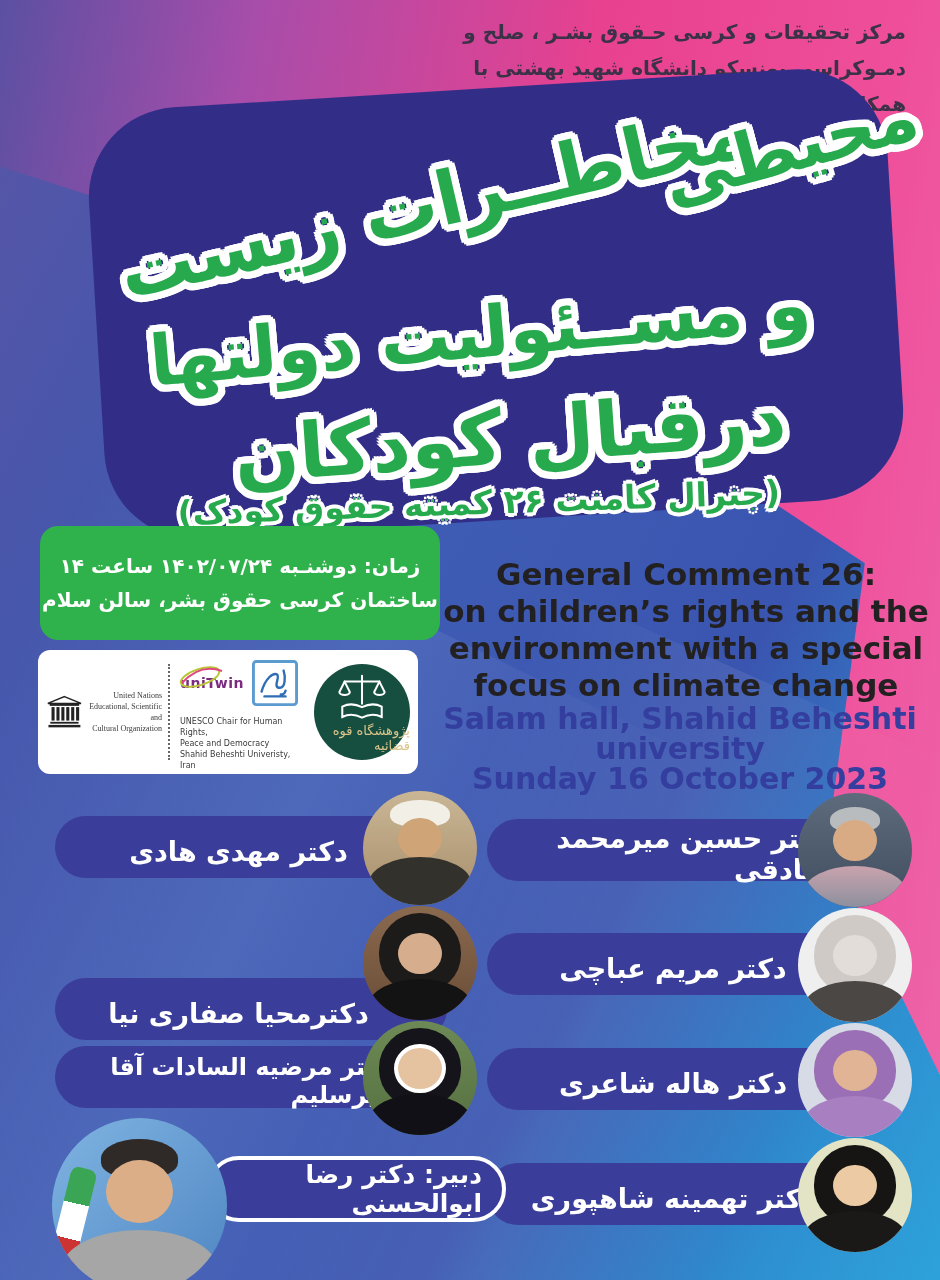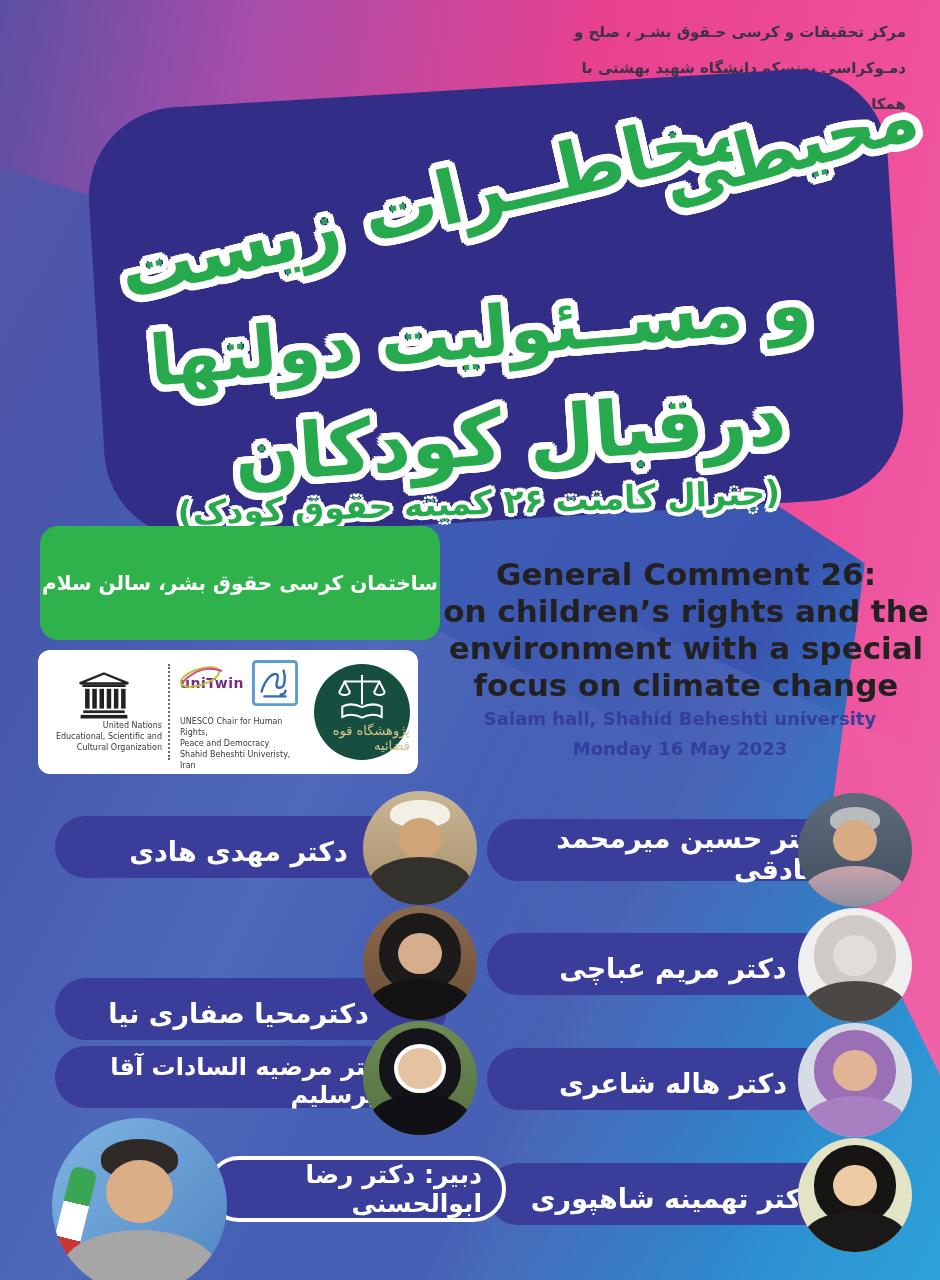--- a/index.html
+++ b/index.html
@@ -13,21 +13,21 @@
   .bg-pink{
     position:absolute;inset:0;
     background:linear-gradient(100deg,#5b50a2 0%,#a74daa 22%,#e8418f 52%,#ef4f9a 78%,#ee67ab 100%);
     clip-path:polygon(0 0,100% 0,100% 84%,88% 66%,92% 44%,55% 26%,0 13%);
   }
   .streak{position:absolute;background:linear-gradient(90deg,rgba(255,255,255,0) 0%,rgba(255,255,255,.08) 50%,rgba(255,255,255,0) 100%);}
   .streak.s1{left:-160px;top:560px;width:680px;height:980px;transform:rotate(26deg);}
   .streak.s2{left:380px;top:640px;width:420px;height:760px;transform:rotate(24deg);}
   
   .organizer{right:34px;top:14px;width:600px;text-align:right;direction:rtl;
-    color:#3b3247;font-weight:bold;font-size:15px;line-height:36px;}
+    color:#3b3247;font-weight:bold;font-size:20px;line-height:36px;}
   
   .blob{left:96px;top:88px;width:800px;height:432px;border-radius:90px;
     background:#322e88;transform:rotate(-3.5deg);}
   .gtitle{color:#27aa4d;font-weight:bold;direction:rtl;text-align:center;white-space:nowrap;
     text-shadow:0 7px 0 #fff,0 -7px 0 #fff,7px 0 0 #fff,-7px 0 0 #fff,
       5px 5px 0 #fff,-5px 5px 0 #fff,5px -5px 0 #fff,-5px -5px 0 #fff,
       7px 3px 0 #fff,-7px 3px 0 #fff,7px -3px 0 #fff,-7px -3px 0 #fff,
       3px 7px 0 #fff,-3px 7px 0 #fff,3px -7px 0 #fff,-3px -7px 0 #fff;}
   .gtitle.small{text-shadow:0 4px 0 #fff,0 -4px 0 #fff,4px 0 0 #fff,-4px 0 0 #fff,
       3px 3px 0 #fff,-3px 3px 0 #fff,3px -3px 0 #fff,-3px -3px 0 #fff;}
@@ -36,34 +36,34 @@
   .t2{left:130px;top:292px;width:700px;font-size:70px;transform:rotate(-5deg);}
   .t3{left:230px;top:392px;width:560px;font-size:76px;transform:rotate(-4deg);}
   .t4{left:240px;top:482px;width:540px;font-size:33px;transform:rotate(-2deg);}
   
   .schedule{left:40px;top:526px;width:400px;height:114px;border-radius:18px;background:#2fb14b;
     color:#fff;font-weight:bold;font-size:20px;line-height:34px;text-align:center;direction:rtl;
     display:flex;flex-direction:column;justify-content:center;}
   
   .partners{left:38px;top:650px;width:380px;height:124px;border-radius:12px;background:#fff;
     display:flex;align-items:center;padding:6px 8px;box-sizing:border-box;gap:6px;}
-  .ucol{width:116px;display:flex;flex-direction:column;align-items:center;}
+  .ucol{width:116px;display:flex;flex-direction:row;align-items:center;font-family:Liberation Serif, serif;}
   .ucap{font-size:8px;color:#3a3a3a;line-height:11px;text-align:right;width:100%;}
   .sep{height:96px;border-left:2px dotted #666;}
   .midcol{flex:1;display:flex;flex-direction:column;align-items:flex-start;padding-left:4px;}
   .midlogos{display:flex;align-items:center;gap:8px;height:58px;}
   .unitwin-label{color:#7b2a82;font-weight:bold;font-size:14px;letter-spacing:.5px;}
   .ccap{font-size:8px;color:#3a3a3a;line-height:11px;text-align:left;margin-top:4px;}
   .jud{width:96px;height:96px;border-radius:50%;background:#164f40;flex:none;
     display:flex;flex-direction:column;align-items:center;justify-content:center;}
   .jud-cap{color:#d9c48a;font-size:13px;direction:rtl;margin-top:-4px;}
   
   .eng{left:430px;top:556px;width:500px;text-align:center;}
   .eng .big{color:#232022;font-weight:bold;font-size:31px;line-height:37px;margin-left:12px;}
-  .eng .blue{color:#333e9e;font-weight:bold;font-size:18px;line-height:30px;}
+  .eng .blue{color:#333e9e;font-weight:bold;font-size:30px;line-height:30px;}
   
   .pill{position:absolute;height:62px;background:#3a3d99;border-radius:31px;color:#fff;
     font-weight:bold;display:flex;align-items:center;justify-content:center;direction:rtl;
     font-size:27px;z-index:2;padding:8px 55px 0 30px;box-sizing:border-box;}
   .pl{left:55px;width:392px;}
   .pr{left:487px;width:397px;}
   .pill.long{font-size:24px;}
   .chair-pill{left:206px;top:1156px;width:300px;height:66px;border:4px solid #fff;border-radius:36px;
     font-size:25px;padding:0 20px;}
   .photo{position:absolute;width:114px;height:114px;border-radius:50%;overflow:hidden;z-index:3;}
@@ -126,20 +126,21 @@
 
   <div class="abs blob"></div>
 
   <div class="abs gtitle t1a">مخاطــرات زیست</div>
   <div class="abs gtitle t1b">محیطی</div>
   <div class="abs gtitle t2">و مســئولیت دولتها</div>
   <div class="abs gtitle t3">درقبال کودکان</div>
   <div class="abs gtitle small t4">(جنرال کامنت ۲۶ کمیته حقوق کودک)</div>
 
   <div class="abs schedule">
+    <div>زمان: دوشنـبه ۱۴۰۲/۰۷/۲۴   ساعت ۱۴</div>
     <div>ساختمان کرسی حقوق بشر، سالن سلام</div>
   </div>
 
   <div class="abs partners">
     <div class="ucol">
       <svg width="54" height="48" viewBox="0 0 60 52">
         <path d="M30 1 L57 12 H3 Z" fill="none" stroke="#222" stroke-width="2.5"></path>
         <rect x="6" y="13" width="48" height="3" fill="#222"></rect>
         <rect x="9" y="18" width="5" height="22" fill="#222"></rect>
         <rect x="17" y="18" width="5" height="22" fill="#222"></rect>
@@ -190,21 +191,21 @@
       <span class="jud-cap">پژوهشگاه قوه قضائیه</span>
     </div>
   </div>
 
   <div class="abs eng">
     <div class="big">General Comment 26:</div>
     <div class="big">on children’s rights and the</div>
     <div class="big">environment with a special</div>
     <div class="big">focus on climate change</div>
     <div class="blue">Salam hall, Shahid Beheshti university</div>
-    <div class="blue">Monday 16 May 2023</div>
+    <div class="blue">Sunday 16 October 2023</div>
   </div>
 
   <div class="pill pl" style="top:816px;">
     <span>دکتر مهدی هادی</span>
   </div>
   <div class="photo m av-hadi" style="left:363px;top:791px;">
     <span class="hw"></span>
     <span class="fc"></span>
     <span class="bd"></span>
   </div>

